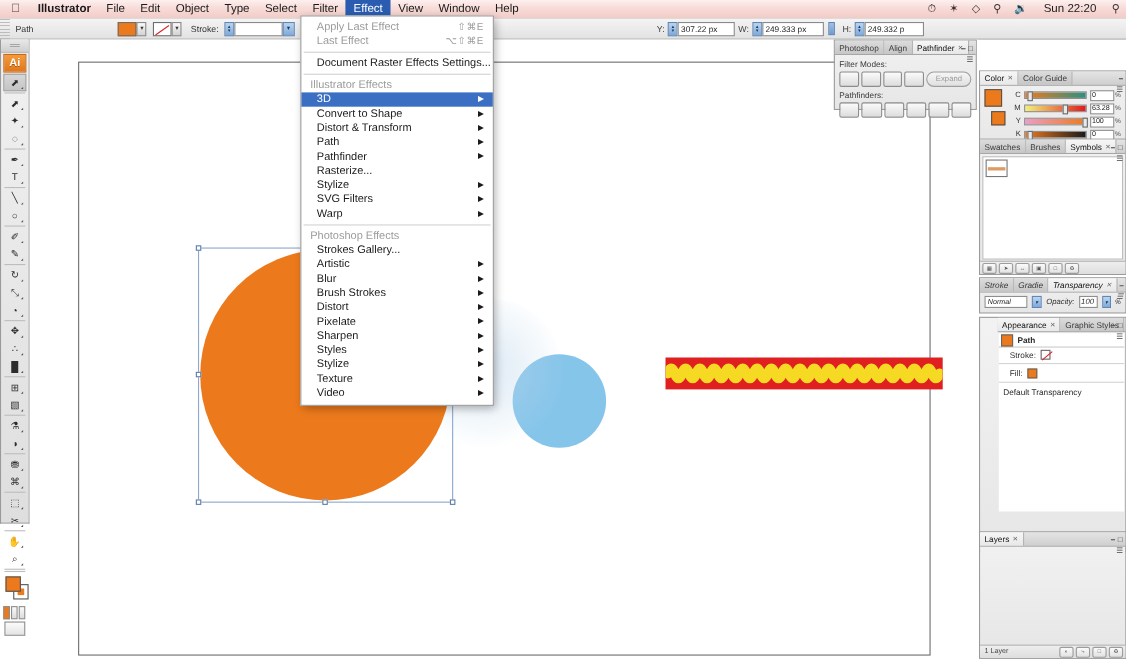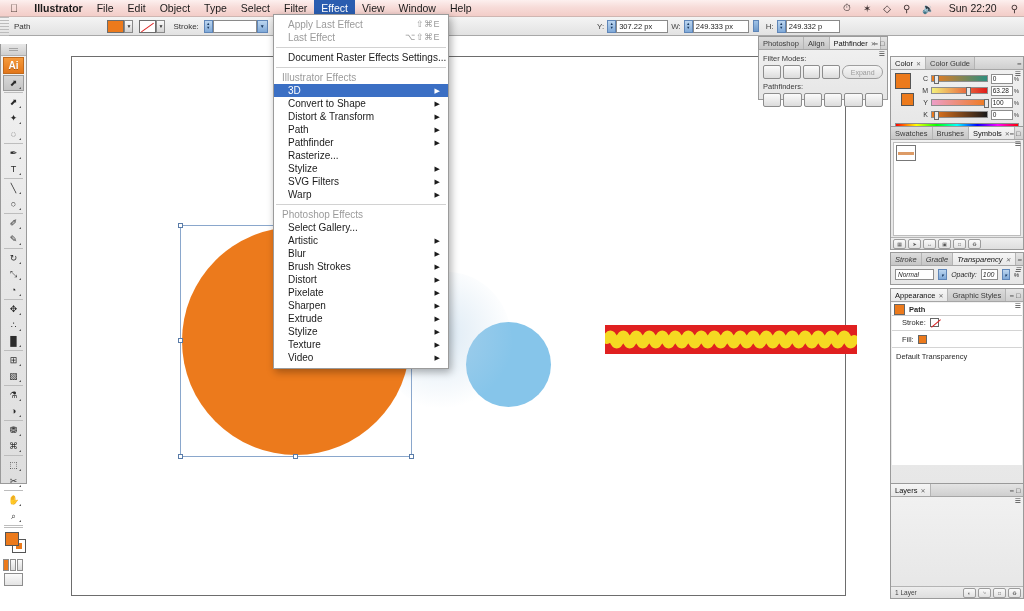--- a/index.html
+++ b/index.html
@@ -48,21 +48,21 @@
     background: linear-gradient(180deg,#bcd6f0,#7fa9d8);
     display:flex;flex-direction:column;align-items:center;justify-content:center;
     font-size:4px;color:#17365d; line-height:4px; }
   .dd-blue { width: 11px; height: 13px; border: 1px solid #5f86b8;
     background: linear-gradient(180deg,#bcd6f0,#7fa9d8);
     display:flex;align-items:center;justify-content:center;font-size:5px;color:#17365d; }
   .axis-lbl { margin: 0 3px; font-size: 8px; color:#444; }
 
   
   #toolbar {
-    position: absolute; left: 0; top: 44px; width: 27px; height: 440px;
+    position: absolute; left: 0; top: 36px; width: 27px; height: 440px;
     background: linear-gradient(180deg,#f1f1f1,#dedede);
     border: 1px solid #9a9a9a; border-top: none;
   }
   #toolbar .tb-head {
     height: 12px; background: linear-gradient(180deg,#e8e8e8,#cfcfcf);
     border-bottom: 1px solid #b0b0b0;
     display:flex; align-items:center; justify-content:center;
   }
   #toolbar .tb-head i { width:9px;height:3px;
     background: repeating-linear-gradient(180deg,#a5a5a5 0 1px,transparent 1px 2px); }
@@ -418,21 +418,21 @@
       </div>
       <div class="m-item">
         <span>Warp</span>
         <span class="arr">▶</span>
       </div>
       <div class="m-sep"></div>
       <div class="m-item hdr">
         <span>Photoshop Effects</span>
       </div>
       <div class="m-item">
-        <span>Select Gallery...</span>
+        <span>Strokes Gallery...</span>
       </div>
       <div class="m-item">
         <span>Artistic</span>
         <span class="arr">▶</span>
       </div>
       <div class="m-item">
         <span>Blur</span>
         <span class="arr">▶</span>
       </div>
       <div class="m-item">
@@ -445,21 +445,21 @@
       </div>
       <div class="m-item">
         <span>Pixelate</span>
         <span class="arr">▶</span>
       </div>
       <div class="m-item">
         <span>Sharpen</span>
         <span class="arr">▶</span>
       </div>
       <div class="m-item">
-        <span>Extrude</span>
+        <span>Styles</span>
         <span class="arr">▶</span>
       </div>
       <div class="m-item">
         <span>Stylize</span>
         <span class="arr">▶</span>
       </div>
       <div class="m-item">
         <span>Texture</span>
         <span class="arr">▶</span>
       </div>
@@ -501,21 +501,21 @@
         <div class="pf-btn"></div>
         <div class="pf-btn"></div>
         <div class="pf-btn"></div>
         <div class="pf-btn"></div>
         <div class="pf-btn"></div>
         <div class="pf-btn"></div>
       </div>
     </div>
   </div>
 
-  <div class="panel" style="left:890px;top:56px;width:134px;height:75px;">
+  <div class="panel" style="left:890px;top:64px;width:134px;height:75px;">
     <div class="p-tabs">
       <div class="p-tab on">
           <span>Color</span>
           <span class="x">✕</span>
         </div>
       <div class="p-tab">
           <span>Color Guide</span>
         </div>
       <div class="p-ctrl">
           <span>━</span>
@@ -618,21 +618,21 @@
     <div style="display:flex;align-items:center;padding:3px 4px;gap:4px">
       <div class="opacity-sel">Normal</div>
       <div class="dd-blue" style="height:11px">▾</div>
       <span style="font-size:7px">Opacity:</span>
       <div style="width:20px;height:11px;border:1px solid #8e8e8e;background:#fff;font-size:7px;display:flex;align-items:center;padding-left:1px">100</div>
       <div class="dd-blue" style="height:11px;width:9px">▾</div>
       <span style="font-size:6px">%</span>
     </div>
   </div>
 
-  <div class="panel" style="left:890px;top:288px;width:134px;height:214px;">
+  <div class="panel" style="left:890px;top:288px;width:134px;height:214px;padding-left:16px;">
     <div class="p-tabs">
       <div class="p-tab on">
           <span>Appearance</span>
           <span class="x">✕</span>
         </div>
       <div class="p-tab">
           <span>Graphic Styles</span>
         </div>
       <div class="p-ctrl">
           <span>━</span>

